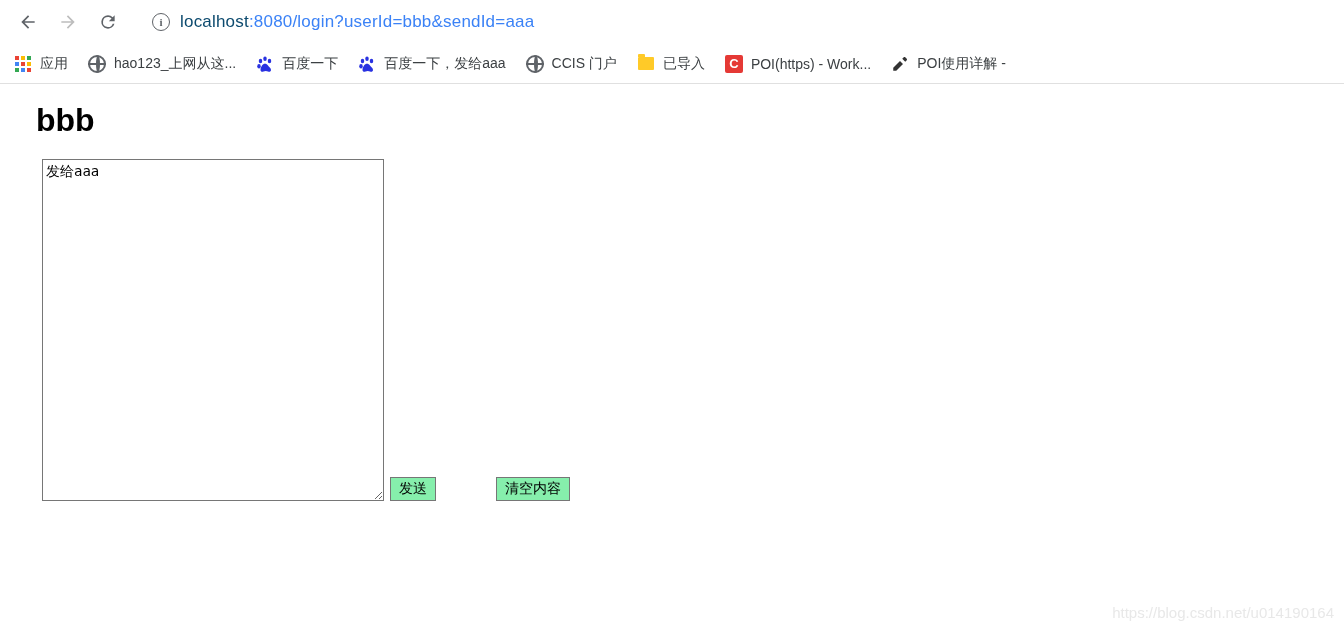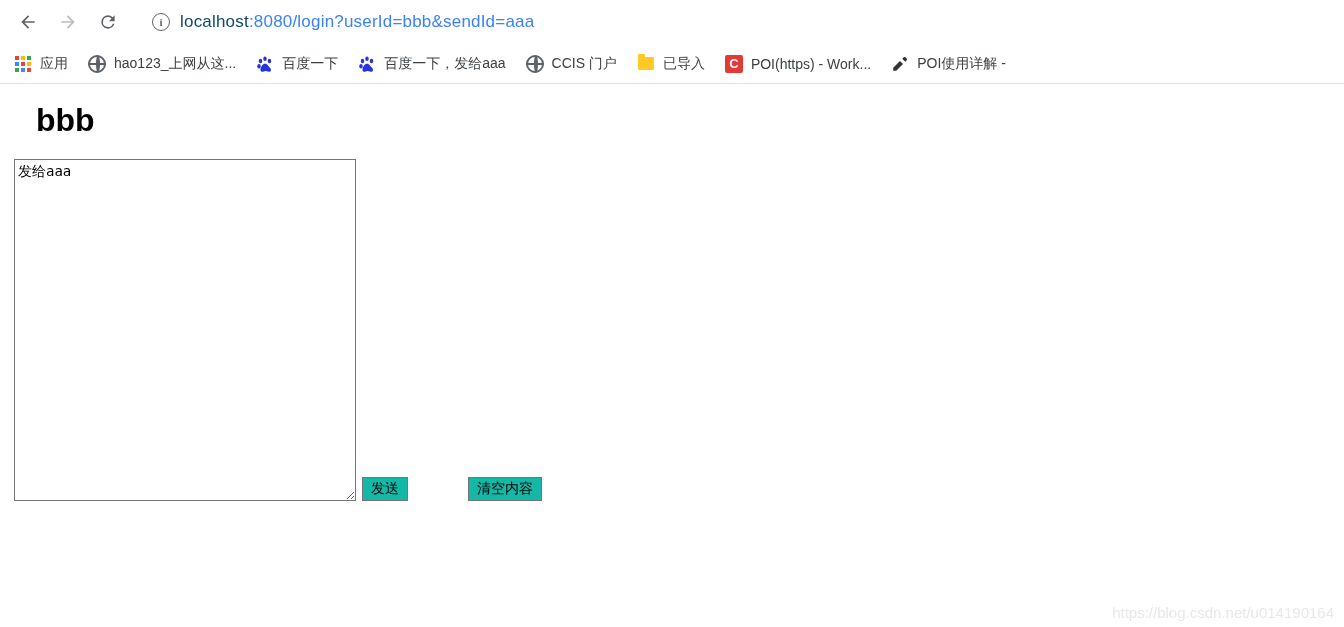--- a/index.html
+++ b/index.html
@@ -173,38 +173,39 @@
       font-size: 32px;
       font-weight: bold;
       color: #000;
       margin-bottom: 20px;
       margin-left: 22px;
     }
     .form-row {
       display: flex;
       align-items: flex-end;
       gap: 6px;
+      margin-left: 28px;
     }
     textarea {
       width: 342px;
       height: 342px;
       border: 1px solid #767676;
       font-family: SimSun, monospace;
       font-size: 14px;
       padding: 2px 3px;
       resize: both;
       background: #fff;
       color: #000;
       line-height: 1.3;
     }
     .btn {
       font-family: "Microsoft YaHei", Arial, sans-serif;
       font-size: 14px;
       padding: 2px 8px;
-      background: #14b8a6;
+      background: #86efac;
       border: 1px solid #767676;
       cursor: pointer;
       color: #000;
     }
     .gap {
       width: 48px;
     }
     .watermark {
       position: absolute;
       bottom: 6px;

